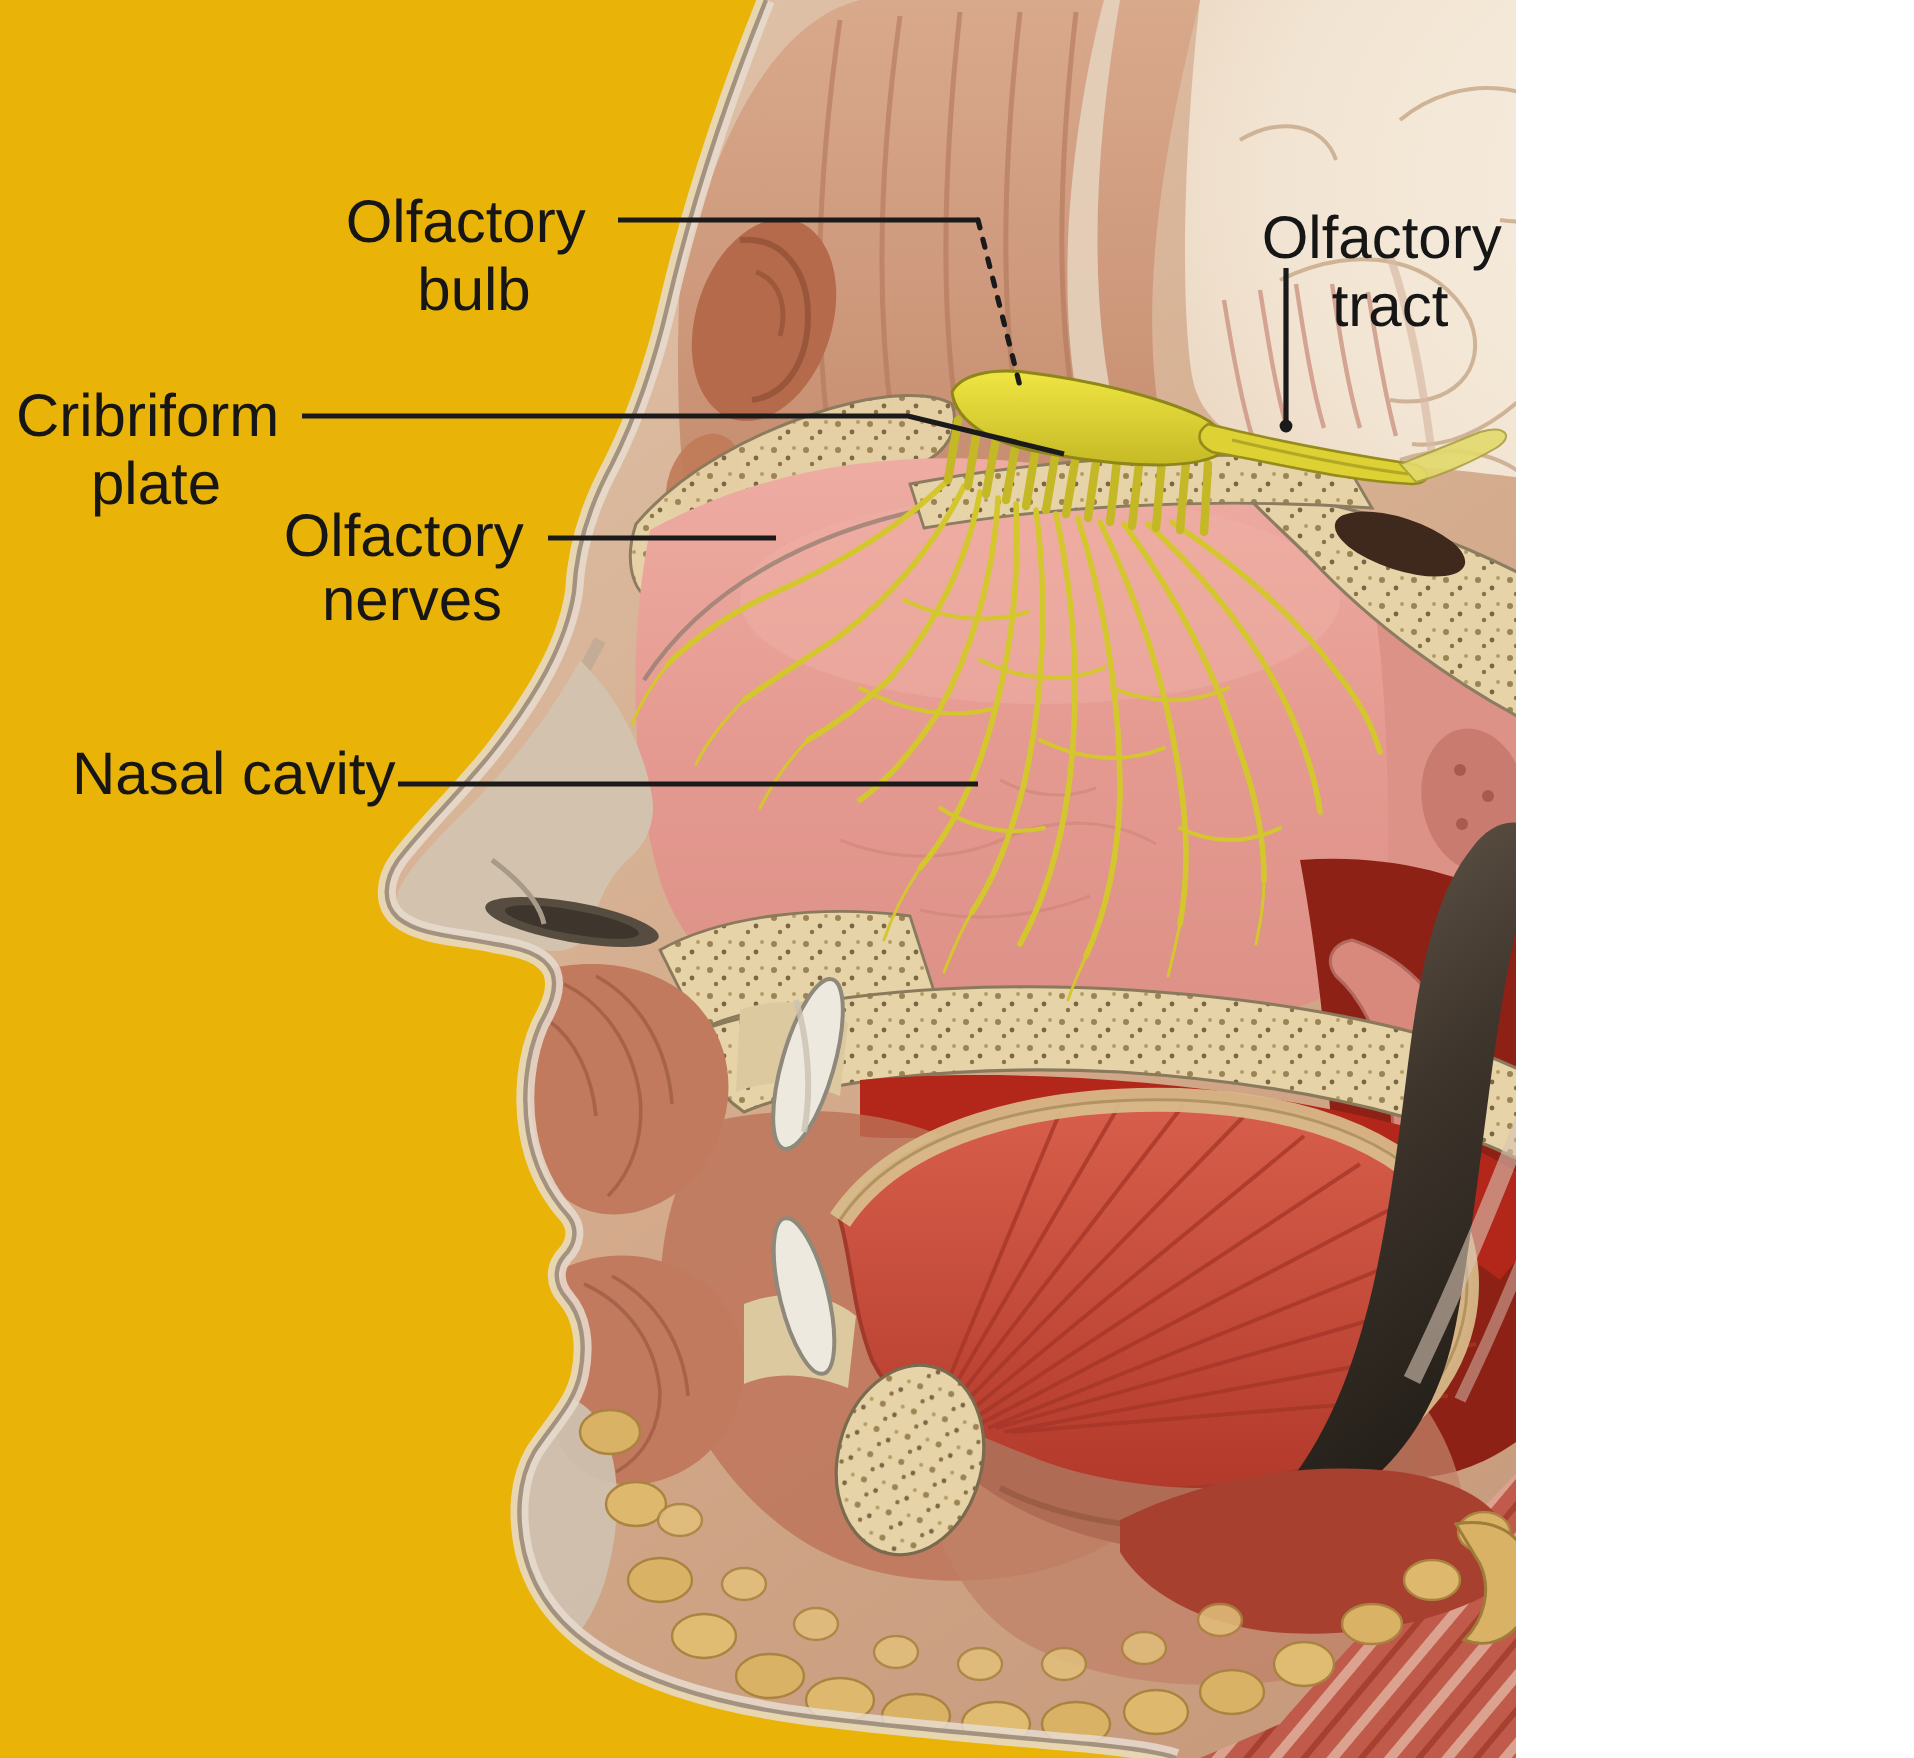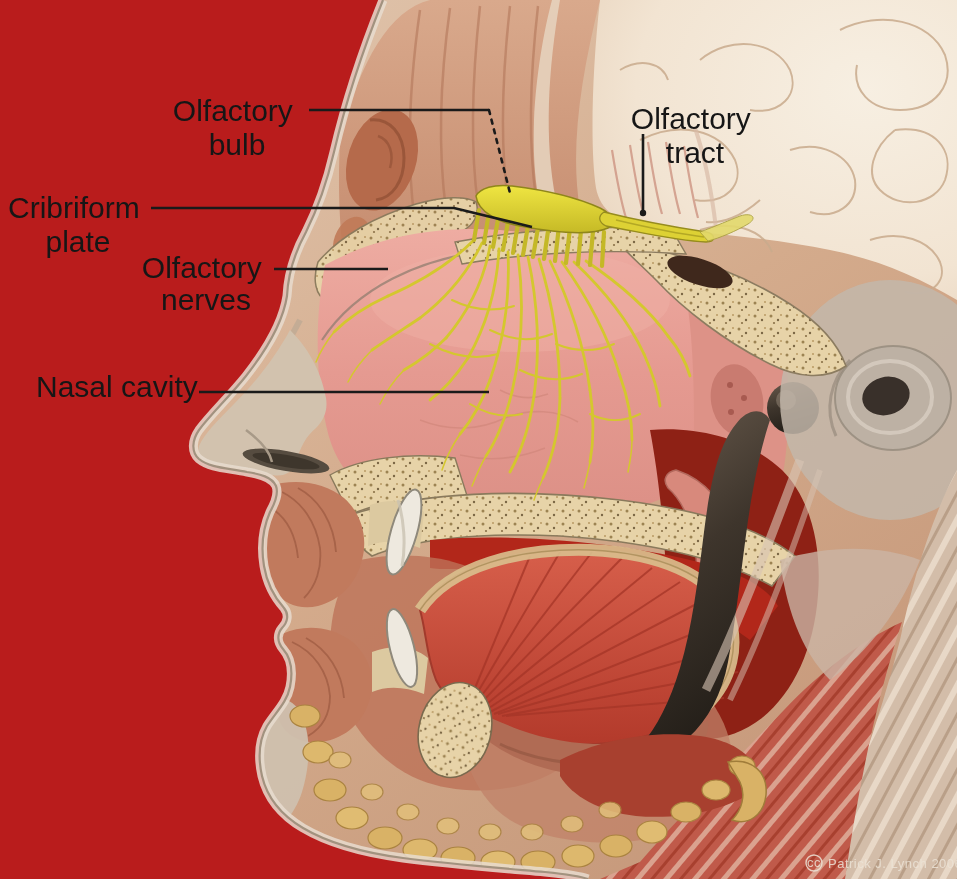--- a/index.html
+++ b/index.html
@@ -1,16 +1,16 @@
 <!DOCTYPE html>
 <html><head>
 <meta charset="utf-8">
 <style>
   html,body{margin:0;padding:0;background:#ffffff;}
-  #stage{position:relative;width:957px;height:879px;background:#b91c1c;overflow:hidden;
+  #stage{position:relative;width:758px;height:879px;background:#eab308;overflow:hidden;
          font-family:"Liberation Sans", sans-serif;}
   svg{display:block;}
   text{font-family:"Liberation Sans", sans-serif;}
   .label{font-size:30px;fill:#161616;}
   .credit{font-size:13px;fill:#ece3d6;opacity:0.85;letter-spacing:0.5px;}
   .leader{stroke:#1a1a1a;stroke-width:2.6;fill:none;}
 </style>
 </head>
 <body>
 

